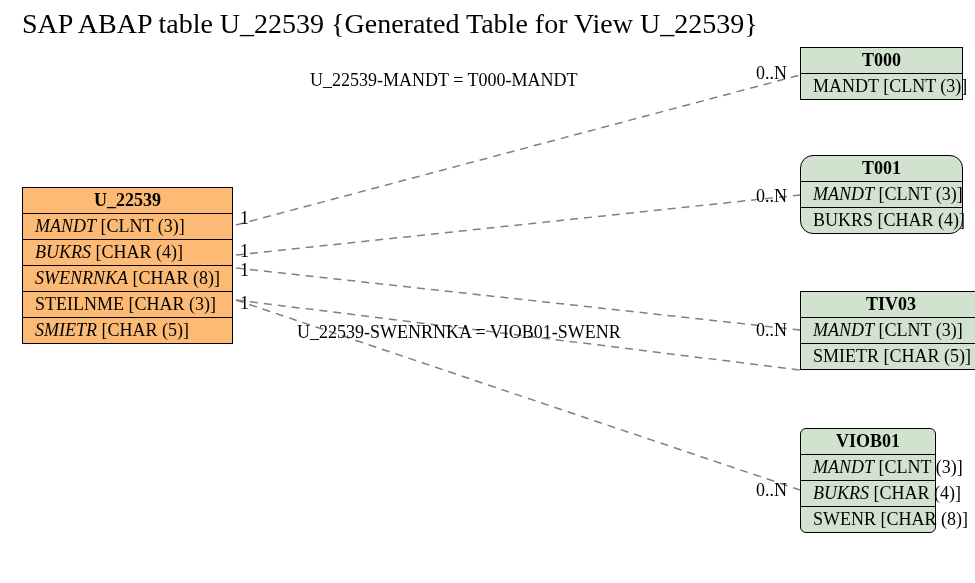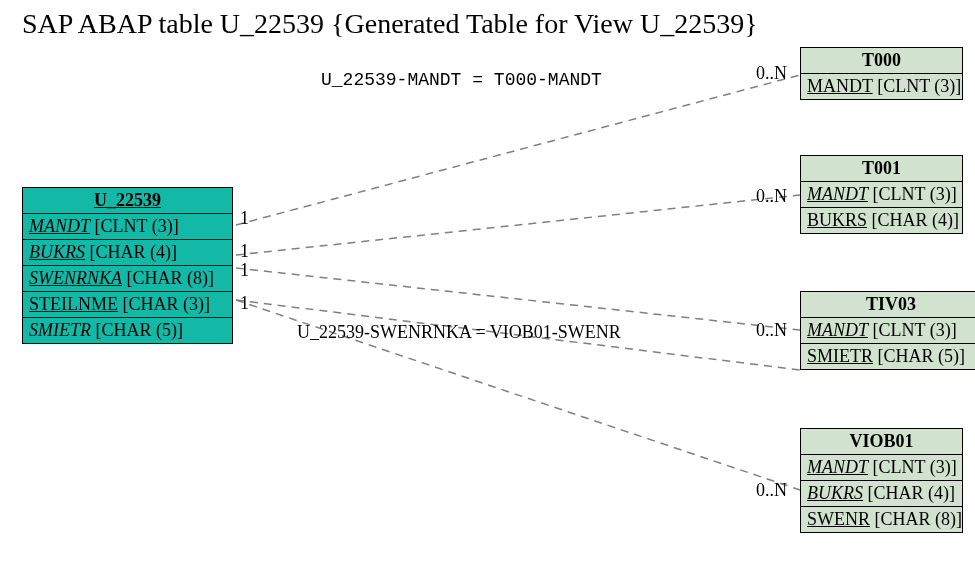--- a/index.html
+++ b/index.html
@@ -22,33 +22,33 @@
     top: 8px;
     font-size: 28px;
     margin-left: 12px;
   }
   .entity {
     position: absolute;
     border: 1px solid #000;
     box-sizing: border-box;
   }
   .entity .row {
-    padding: 2px 6px;
+    padding: 2px 12px;
     font-size: 18px;
     border-top: 1px solid #000;
     white-space: nowrap;
   }
   .entity .row:first-child {
     border-top: none;
     text-align: center;
     font-weight: bold;
   }
-  .entity .ul { text-decoration: underline; }
+  .entity .ul { }
   .entity .it { font-style: italic; }
-  .primary { background: #14b8a6; }
+  .primary { background: #fdba74; }
   .ref { background: #d1e2ce; }
   svg.linesvg {
     position: absolute;
     left: 0; top: 0;
     width: 975px; height: 583px;
     pointer-events: none;
   }
   .label {
     position: absolute;
     font-size: 18px;
@@ -97,21 +97,21 @@
   </div>
 
   <div class="entity ref" style="left:800px; top:47px; width:163px;">
     <div class="row"><span>T000</span></div>
     <div class="row">
       <span class="ul">MANDT</span>
       <span>[CLNT (3)]</span>
     </div>
   </div>
 
-  <div class="entity ref" style="left:800px; top:155px; width:163px;">
+  <div class="entity ref" style="left:800px; top:155px; width:163px;border-radius:13px;">
     <div class="row"><span>T001</span></div>
     <div class="row">
       <span class="ul it">MANDT</span>
       <span>[CLNT (3)]</span>
     </div>
     <div class="row">
       <span class="ul">BUKRS</span>
       <span>[CHAR (4)]</span>
     </div>
   </div>
@@ -121,37 +121,37 @@
     <div class="row">
       <span class="ul it">MANDT</span>
       <span>[CLNT (3)]</span>
     </div>
     <div class="row">
       <span class="ul">SMIETR</span>
       <span>[CHAR (5)]</span>
     </div>
   </div>
 
-  <div class="entity ref" style="left:800px; top:428px; width:163px;">
+  <div class="entity ref" style="left:800px; top:428px; width:136px;border-radius:6px;">
     <div class="row"><span>VIOB01</span></div>
     <div class="row">
       <span class="ul it">MANDT</span>
       <span>[CLNT (3)]</span>
     </div>
     <div class="row">
       <span class="ul it">BUKRS</span>
       <span>[CHAR (4)]</span>
     </div>
     <div class="row">
       <span class="ul">SWENR</span>
       <span>[CHAR (8)]</span>
     </div>
   </div>
 
-  <div class="label" style="left:321px; top:70px;font-family:Liberation Mono, monospace;">U_22539-MANDT = T000-MANDT</div>
+  <div class="label" style="left:310px; top:70px;">U_22539-MANDT = T000-MANDT</div>
   <div class="label" style="left:297px; top:322px;">U_22539-SWENRNKA = VIOB01-SWENR</div>
 
   <div class="label" style="left:240px; top:208px;">1</div>
   <div class="label" style="left:240px; top:241px;">1</div>
   <div class="label" style="left:240px; top:260px;">1</div>
   <div class="label" style="left:240px; top:293px;">1</div>
 
   <div class="label" style="left:756px; top:63px;">0..N</div>
   <div class="label" style="left:756px; top:186px;">0..N</div>
   <div class="label" style="left:756px; top:320px;">0..N</div>

